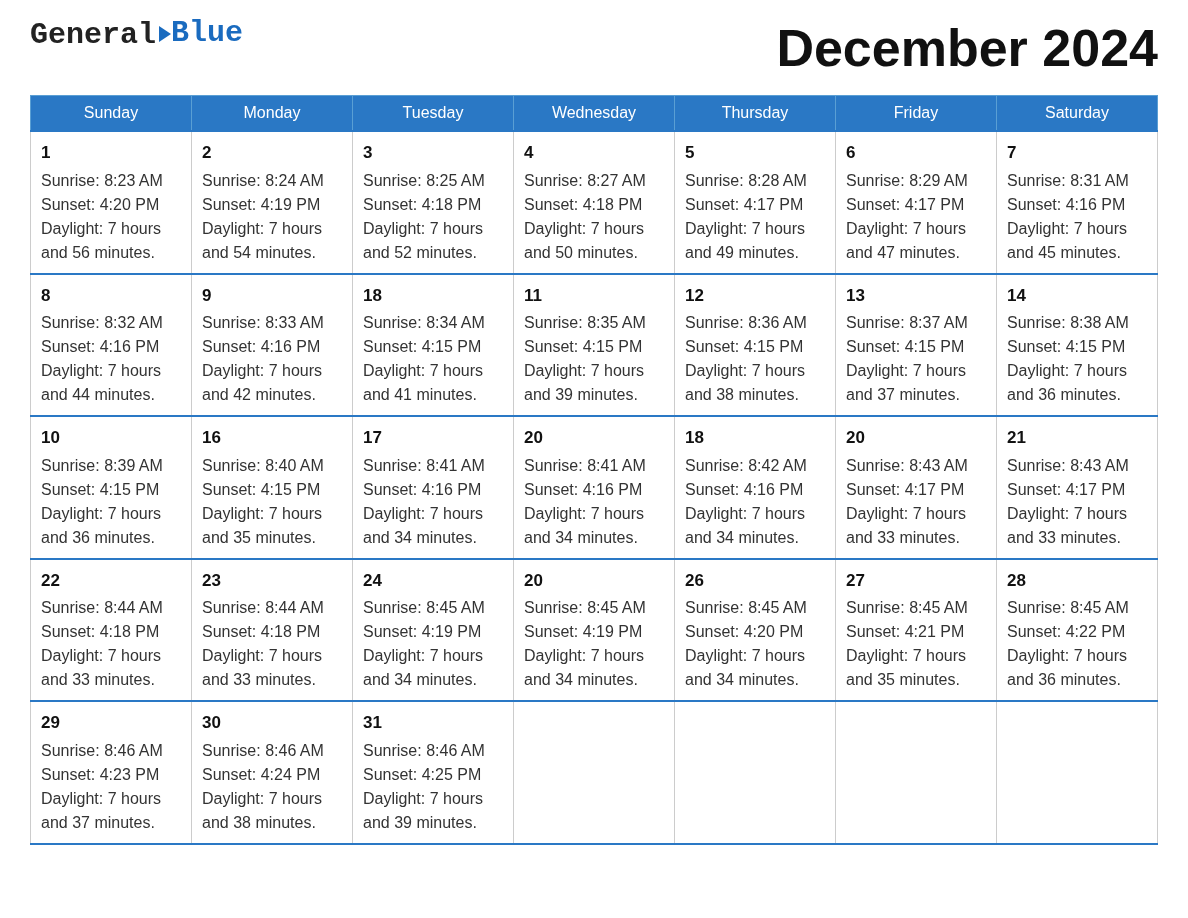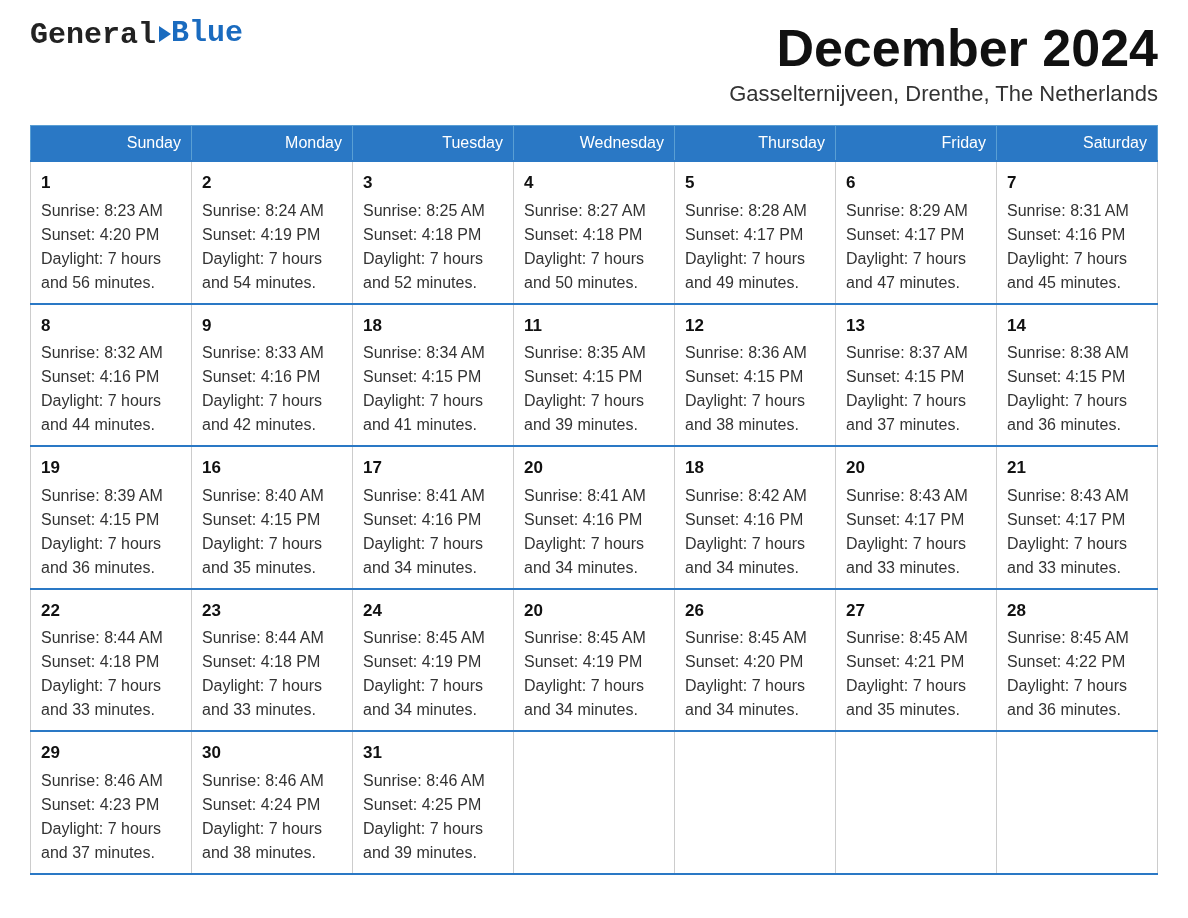--- a/index.html
+++ b/index.html
@@ -41,21 +41,21 @@
       width: 100%;
       border-collapse: collapse;
       border: 1px solid #aaa;
     }
     .calendar th {
       background-color: #2a78c5;
       color: #fff;
       font-size: 16px;
       font-weight: normal;
       padding: 8px 10px;
-      text-align: right;
+      text-align: center;
       border: 1px solid #5a9fd4;
     }
     .calendar td {
       vertical-align: top;
       padding: 8px 10px;
       border: 1px solid #ccc;
       width: calc(100% / 7);
       min-height: 90px;
       font-size: 13px;
       line-height: 1.5;
@@ -84,21 +84,20 @@
 <div class="header">
   <div class="logo">
     <div style="display:flex; align-items:center; line-height:1;">
       <span style="font-size:30px; font-weight:bold; color:#222;">General</span>
       <span style="display:inline-block; width:0; height:0; border-left:12px solid #1a6bbf; border-top:8px solid transparent; border-bottom:8px solid transparent; margin-left:3px; margin-bottom:2px;"></span>
     </div>
     <div style="font-size:30px; font-weight:bold; color:#1a6bbf; margin-top:-4px;">Blue</div>
   </div>
   <div class="title-block">
     <div class="month-title">December 2024</div>
-    <div class="location-title">Gasselternijveen, Drenthe, The Netherlands</div>
   </div>
 </div>
 
 <table class="calendar">
   <thead>
     <tr>
       <th>Sunday</th>
       <th>Monday</th>
       <th>Tuesday</th>
       <th>Wednesday</th>
@@ -163,21 +162,21 @@
         <span class="day-number">13</span>
         <span class="day-info">Sunrise: 8:37 AM<br>Sunset: 4:15 PM<br>Daylight: 7 hours and 37 minutes.</span>
       </td>
         <td>
         <span class="day-number">14</span>
         <span class="day-info">Sunrise: 8:38 AM<br>Sunset: 4:15 PM<br>Daylight: 7 hours and 36 minutes.</span>
       </td>
       </tr>
       <tr>
         <td>
-        <span class="day-number">19</span>
+        <span class="day-number">10</span>
         <span class="day-info">Sunrise: 8:39 AM<br>Sunset: 4:15 PM<br>Daylight: 7 hours and 36 minutes.</span>
       </td>
         <td>
         <span class="day-number">16</span>
         <span class="day-info">Sunrise: 8:40 AM<br>Sunset: 4:15 PM<br>Daylight: 7 hours and 35 minutes.</span>
       </td>
         <td>
         <span class="day-number">17</span>
         <span class="day-info">Sunrise: 8:41 AM<br>Sunset: 4:16 PM<br>Daylight: 7 hours and 34 minutes.</span>
       </td>

